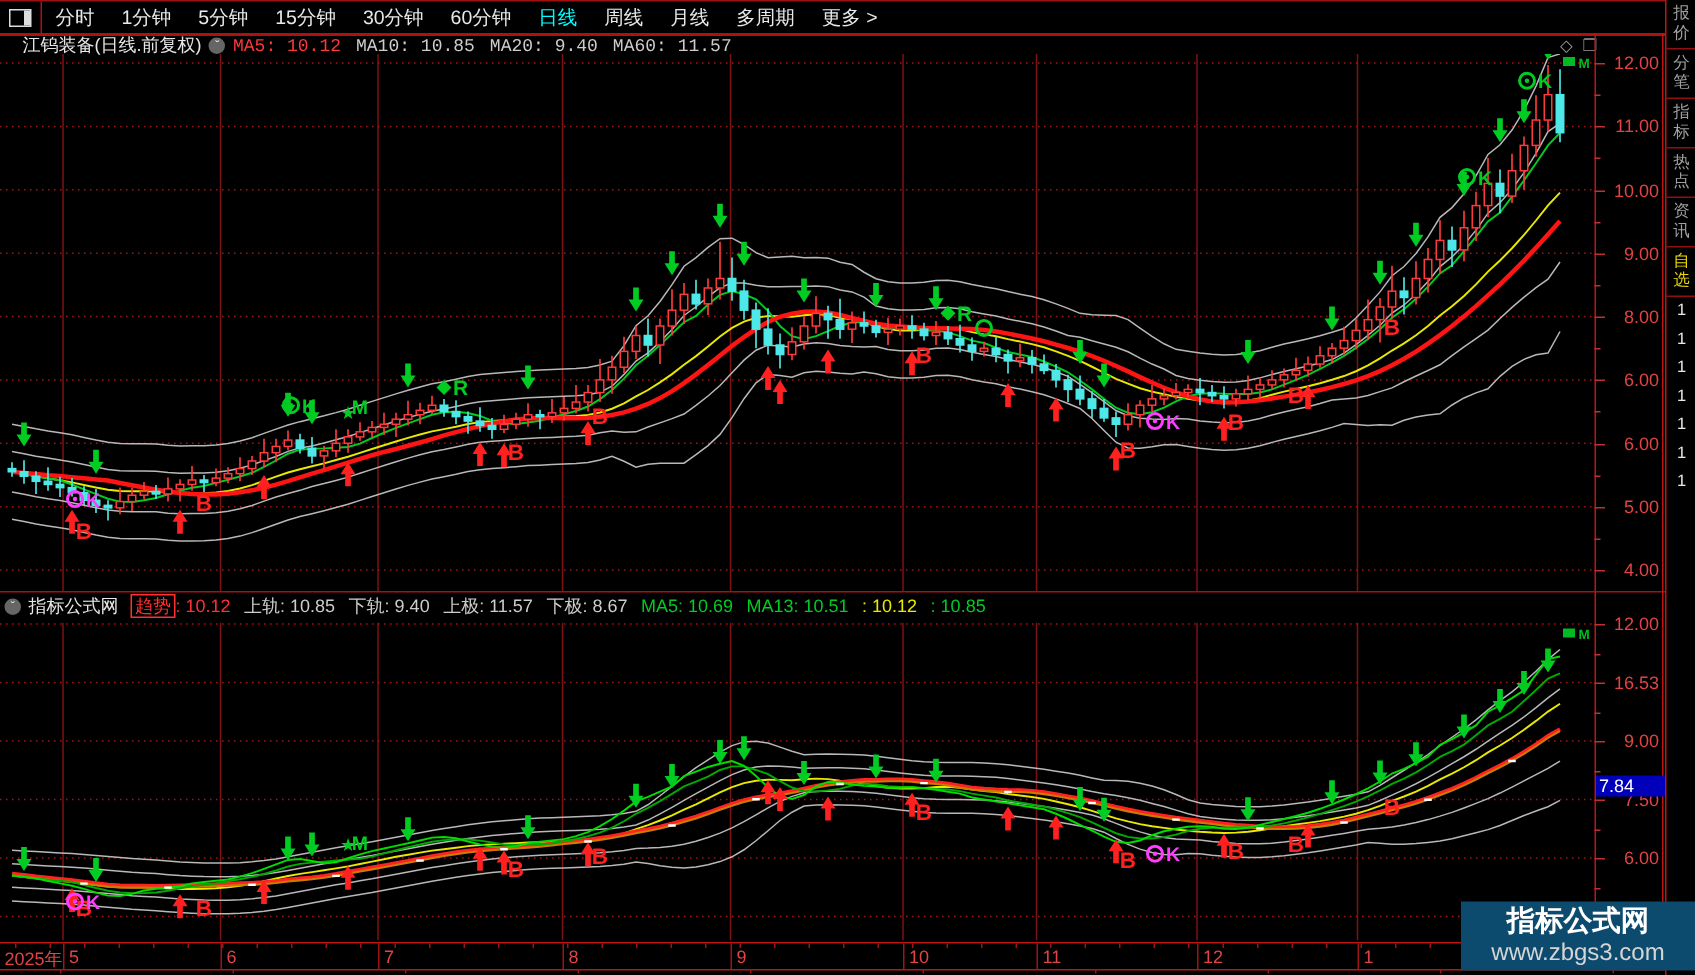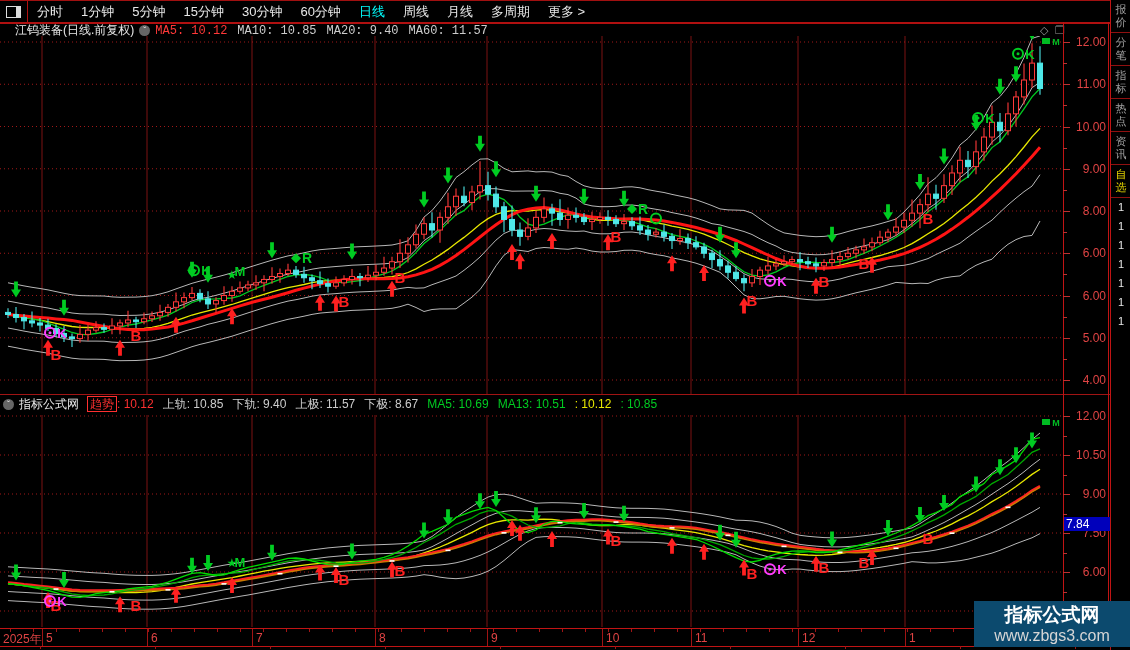--- a/index.html
+++ b/index.html
@@ -597,21 +597,21 @@
       <div class="tick-mark" style="left: 1063px; top: 572px; width: 7px;"></div>
       <div class="tick-label" style="left: 1066px; top: 565px;">6.00</div>
       <div class="tick-mark" style="left: 1063px; top: 552.5px; width: 4px;"></div>
       <div class="tick-mark" style="left: 1063px; top: 533px; width: 7px;"></div>
       <div class="tick-label" style="left: 1066px; top: 526px;">7.50</div>
       <div class="tick-mark" style="left: 1063px; top: 513.5px; width: 4px;"></div>
       <div class="tick-mark" style="left: 1063px; top: 494px; width: 7px;"></div>
       <div class="tick-label" style="left: 1066px; top: 487px;">9.00</div>
       <div class="tick-mark" style="left: 1063px; top: 474.5px; width: 4px;"></div>
       <div class="tick-mark" style="left: 1063px; top: 455px; width: 7px;"></div>
-      <div class="tick-label" style="left: 1066px; top: 448px;">10.50</div>
+      <div class="tick-label" style="left: 1066px; top: 448px;">16.53</div>
       <div class="tick-mark" style="left: 1063px; top: 435.5px; width: 4px;"></div>
       <div class="tick-mark" style="left: 1063px; top: 416px; width: 7px;"></div>
       <div class="tick-label" style="left: 1066px; top: 409px;">12.00</div>
     </div>
   <div id="curval" style="top: 517.16px;">7.84</div>
 
   <div id="timeline" class="abs">
       <span class="month-label" style="left: 3px;">2025年</span>
       <span class="month-sep" style="left: 42px;"></span>
       <span class="month-label" style="left: 46px;">5</span>

